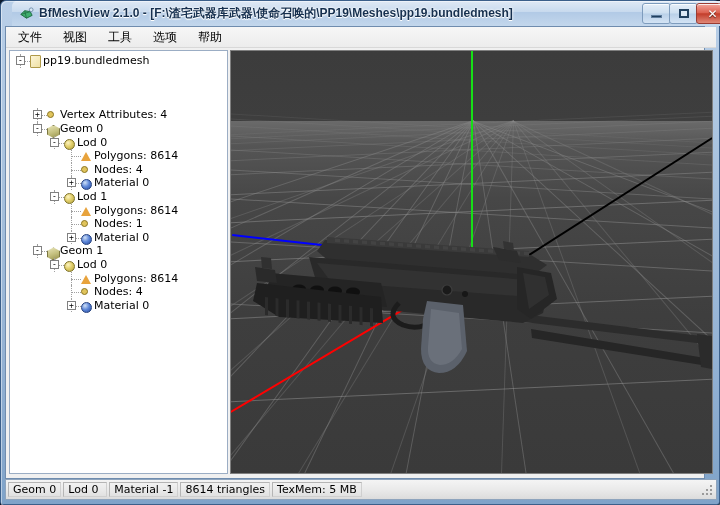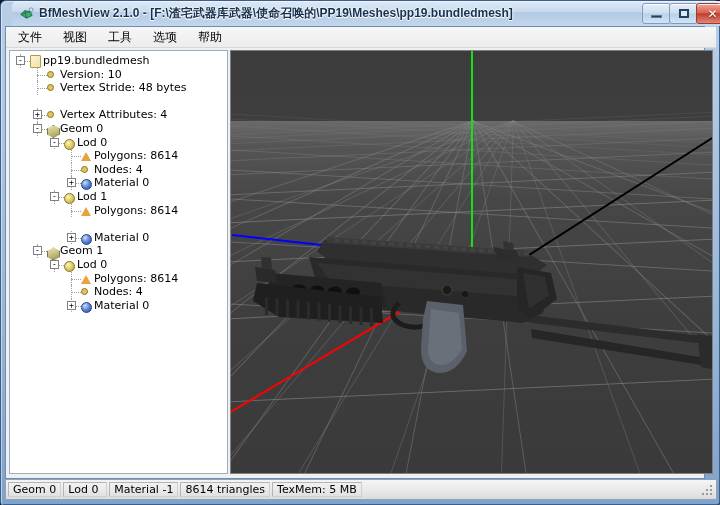--- a/index.html
+++ b/index.html
@@ -212,36 +212,20 @@
     <div id="treepanel">
         <div class="node" style="top: 3px;">
           <div class="tline" style="left: 10px; top: 0px; height: 13.6px;"></div>
           <div class="thline" style="left: 10px; top: 7px; width: 10px;"></div>
           <div class="expander" style="left: 6px; top: 2px;">-</div>
           <span class="ic" style="left: 20px; top: 1px;">
             <span class="ic-file" style="position: absolute; left: 0px; top: 0px;"></span>
           </span>
           <span class="lbl" style="left: 33px; top: 0px;">pp19.bundledmesh</span>
         </div>
-        <div class="node" style="top: 16.6px;">
-          <div class="tline" style="left: 27px; top: 0px; height: 13.6px;"></div>
-          <div class="thline" style="left: 27px; top: 7px; width: 10px;"></div>
-          <span class="ic" style="left: 37px; top: 3px;">
-            <span class="ic-dot" style="position: absolute; left: 0px; top: 0px;"></span>
-          </span>
-          <span class="lbl" style="left: 50px; top: 0px;">Version: 10</span>
-        </div>
-        <div class="node" style="top: 30.2px;">
-          <div class="tline" style="left: 27px; top: 0px; height: 13.6px;"></div>
-          <div class="thline" style="left: 27px; top: 7px; width: 10px;"></div>
-          <span class="ic" style="left: 37px; top: 3px;">
-            <span class="ic-dot" style="position: absolute; left: 0px; top: 0px;"></span>
-          </span>
-          <span class="lbl" style="left: 50px; top: 0px;">Vertex Stride: 48 bytes</span>
-        </div>
         <div class="node" style="top: 57.4px;">
           <div class="tline" style="left: 27px; top: 0px; height: 13.6px;"></div>
           <div class="thline" style="left: 27px; top: 7px; width: 10px;"></div>
           <div class="expander" style="left: 23px; top: 2px;">+</div>
           <span class="ic" style="left: 37px; top: 3px;">
             <span class="ic-dot" style="position: absolute; left: 0px; top: 0px;"></span>
           </span>
           <span class="lbl" style="left: 50px; top: 0px;">Vertex Attributes: 4</span>
         </div>
         <div class="node" style="top: 71px;">
@@ -296,20 +280,28 @@
           </span>
           <span class="lbl" style="left: 67px; top: 0px;">Lod 1</span>
         </div>
         <div class="node" style="top: 152.6px;">
           <div class="tline" style="left: 61px; top: 0px; height: 13.6px;"></div>
           <div class="thline" style="left: 61px; top: 7px; width: 10px;"></div>
           <span class="ic" style="left: 71px; top: 3px;">
             <span class="ic-poly" style="position: absolute; left: 0px; top: 0px;"></span>
           </span>
           <span class="lbl" style="left: 84px; top: 0px;">Polygons: 8614</span>
+        </div>
+        <div class="node" style="top: 166.2px;">
+          <div class="tline" style="left: 61px; top: 0px; height: 13.6px;"></div>
+          <div class="thline" style="left: 61px; top: 7px; width: 10px;"></div>
+          <span class="ic" style="left: 71px; top: 3px;">
+            <span class="ic-dot" style="position: absolute; left: 0px; top: 0px;"></span>
+          </span>
+          <span class="lbl" style="left: 84px; top: 0px;">Nodes: 1</span>
         </div>
         <div class="node" style="top: 179.8px;">
           <div class="tline" style="left: 61px; top: 0px; height: 13.6px;"></div>
           <div class="thline" style="left: 61px; top: 7px; width: 10px;"></div>
           <div class="expander" style="left: 57px; top: 2px;">+</div>
           <span class="ic" style="left: 71px; top: 3px;">
             <span class="ic-mat" style="position: absolute; left: 0px; top: 0px;"></span>
           </span>
           <span class="lbl" style="left: 84px; top: 0px;">Material 0</span>
         </div>

